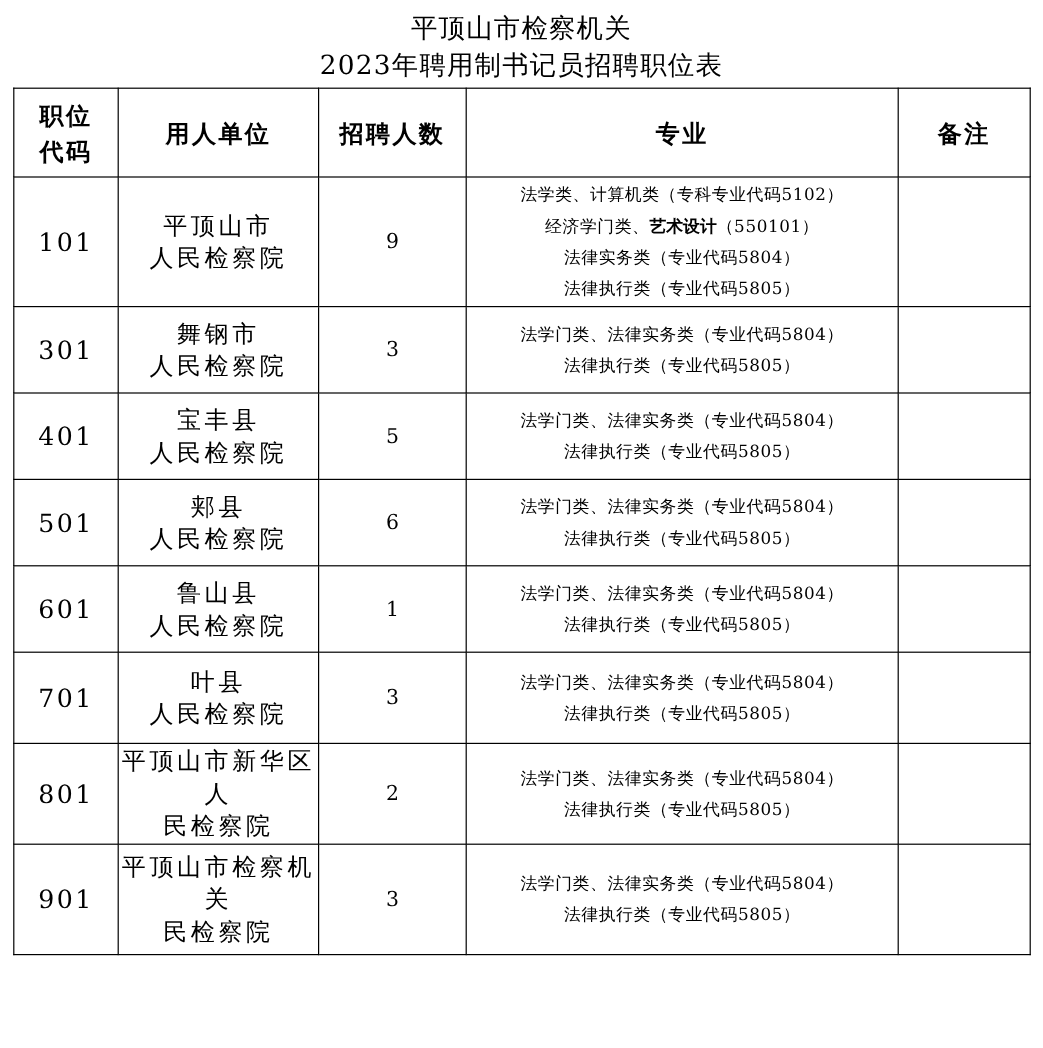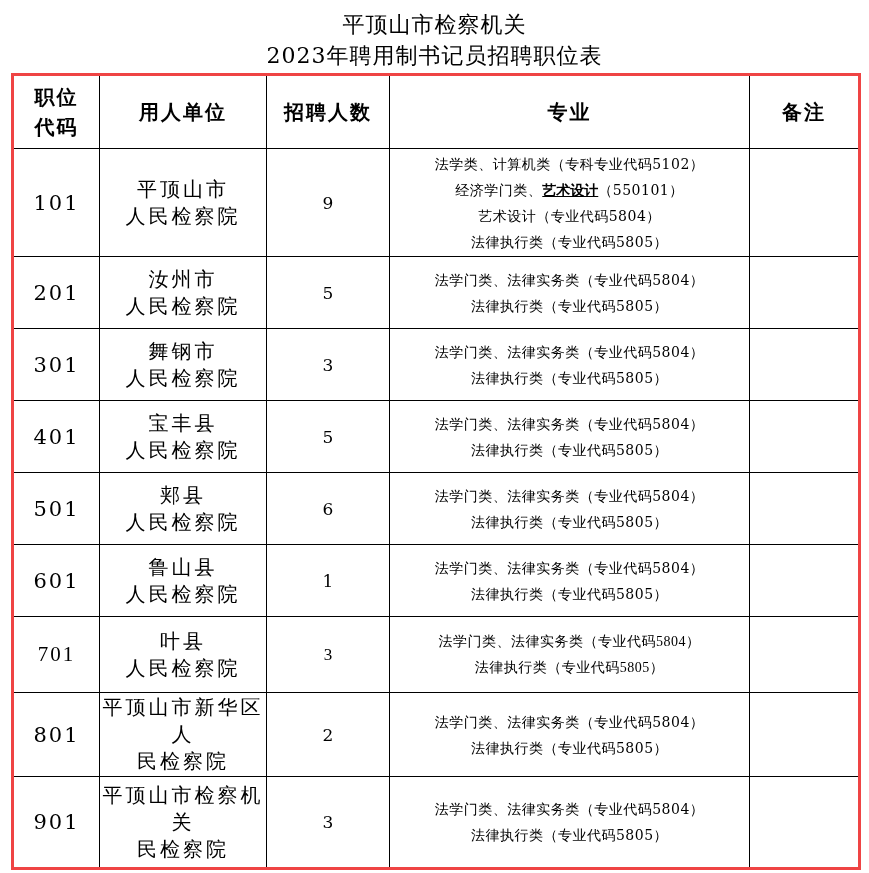--- a/index.html
+++ b/index.html
@@ -25,39 +25,39 @@
     font-size: 22px;
     line-height: 31px;
     letter-spacing: 1px;
     white-space: nowrap;
   }
   table.position-table {
     border-collapse: collapse;
     table-layout: fixed;
     margin: 2px 11px 0 11px;
     width: 847px;
-    border: 3px solid #ef4444;
+    border: 1px solid #ef4444;
   }
   table.position-table td, table.position-table th {
     border: 1px solid #000;
     padding: 0 2px;
     vertical-align: middle;
     text-align: center;
     overflow: hidden;
   }
   th.hdr {
     font-size: 20px;
     font-weight: bold;
     letter-spacing: 2px;
     line-height: 30px;
   }
   tr.hdr-row     { height: 74px; }
   tr.row-0       { height: 108px; }
   tr.row-1, tr.row-2, tr.row-3, tr.row-4, tr.row-5 { height: 72px; }
-  tr.row-6       { height: 76px; font-family: Liberation Serif, serif; }
+  tr.row-6       { height: 76px; }
   tr.row-7       { height: 84px; }
   tr.row-8       { height: 92px; }
   .code-cell {
     font-size: 21px;
     letter-spacing: 2px;
   }
   .employer-cell {
     font-size: 20px;
     letter-spacing: 3px;
     line-height: 27px;
@@ -67,21 +67,20 @@
   }
   .major-cell {
     font-size: 14px;
     letter-spacing: 0.5px;
     line-height: 26px;
   }
   .major-cell .em-alt {
     font-family: "DejaVu Sans", "Liberation Sans", sans-serif;
     font-weight: 600;
     letter-spacing: 0;
-    text-decoration: underline;
   }
   .remarks-cell { font-size: 16px; }
 </style>
 </head>
 <body>
 
 <div class="page">
 
   <div class="doc-title">
     <div class="t-line">平顶山市检察机关</div>
@@ -111,39 +110,26 @@
       <tr class="row-0">
         <td class="code-cell">101</td>
         <td class="employer-cell">
           <div>平顶山市</div>
           <div>人民检察院</div>
         </td>
         <td class="headcount-cell">9</td>
         <td class="major-cell">
           <div>法学类、计算机类（专科专业代码5102）</div>
           <div><span>经济学门类、</span><span class="em-alt">艺术设计</span><span>（550101）</span></div>
-          <div>艺术设计（专业代码5804）</div>
-          <div>法律执行类（专业代码5805）</div>
-        </td>
-        <td class="remarks-cell"></td>
-      </tr>
-
-      <tr class="row-1">
-        <td class="code-cell">201</td>
-        <td class="employer-cell">
-          <div>汝州市</div>
-          <div>人民检察院</div>
-        </td>
-        <td class="headcount-cell">5</td>
-        <td class="major-cell">
-          <div>法学门类、法律实务类（专业代码5804）</div>
-          <div>法律执行类（专业代码5805）</div>
-        </td>
-        <td class="remarks-cell"></td>
-      </tr>
+          <div>法律实务类（专业代码5804）</div>
+          <div>法律执行类（专业代码5805）</div>
+        </td>
+        <td class="remarks-cell"></td>
+      </tr>
+
 
       <tr class="row-2">
         <td class="code-cell">301</td>
         <td class="employer-cell">
           <div>舞钢市</div>
           <div>人民检察院</div>
         </td>
         <td class="headcount-cell">3</td>
         <td class="major-cell">
           <div>法学门类、法律实务类（专业代码5804）</div>

